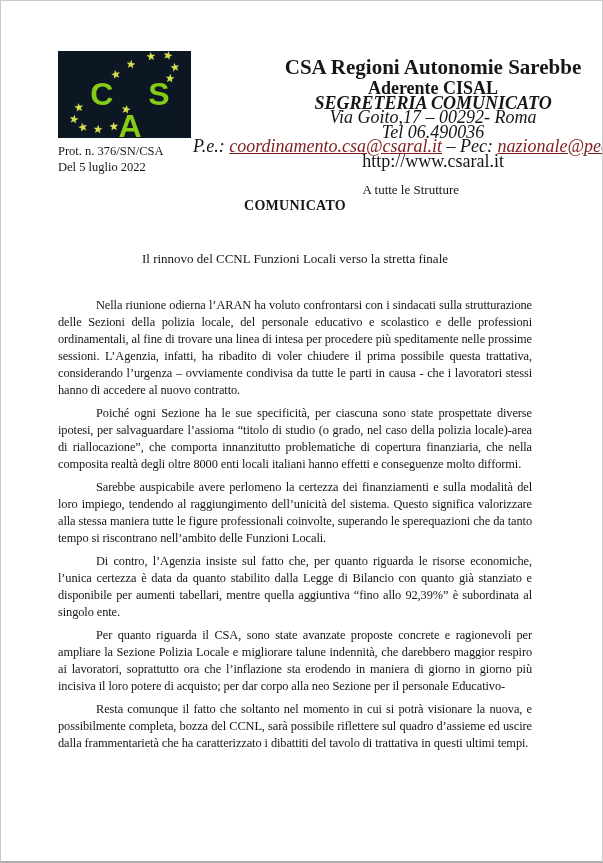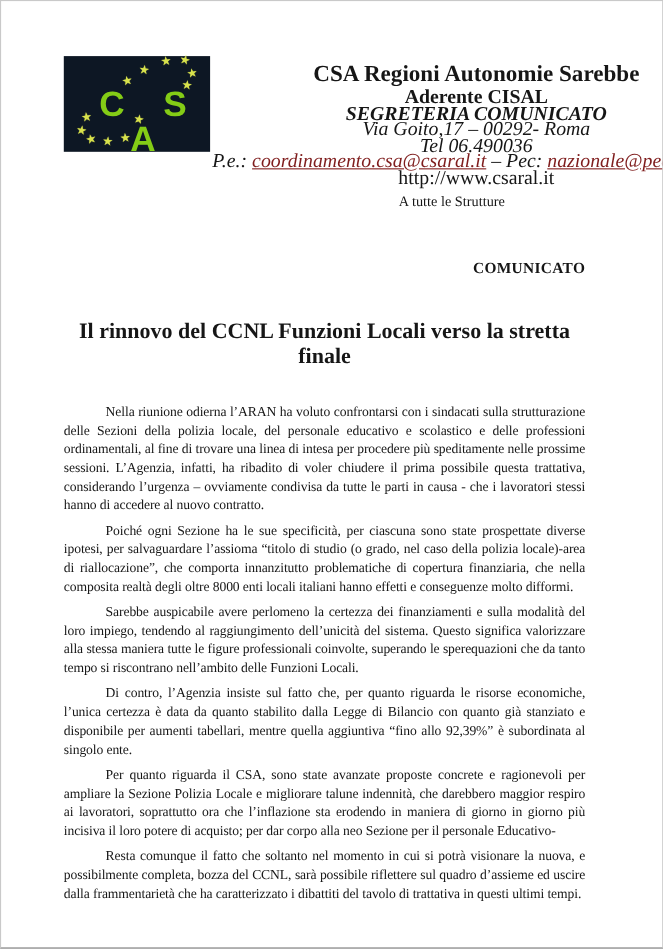--- a/index.html
+++ b/index.html
@@ -92,31 +92,30 @@
   .content {
     padding: 0 70px 0 57px;
   }
   .recipient {
     margin-top: 7px;
     text-align: right;
     padding-right: 73px;
     font-size: 13px;
   }
   .doc-type {
-    margin-top: 46px;
-    text-align: right;
+    text-align: center;
     font-weight: bold;
     font-size: 14px;
     letter-spacing: 0.3px;
   }
   .doc-title {
     margin-top: 37px;
     text-align: center;
-    font-weight: bold;
-    font-size: 20px;
+    font-weight: normal;
+    font-size: 13px;
   }
   .body-text {
     margin-top: 30px;
     font-size: 12.4px;
     line-height: 17px;
     text-align: justify;
   }
   .body-text p {
     margin: 0 0 6px 0;
     text-indent: 38px;
@@ -139,20 +138,24 @@
         <span class="star" style="left:112px;top:11px;transform:rotate(-10deg)">★</span>
         <span class="star" style="left:107px;top:22px;transform:rotate(6deg)">★</span>
         <span class="star" style="left:63px;top:53px;transform:rotate(12deg)">★</span>
         <span class="star" style="left:16px;top:51px;transform:rotate(-8deg)">★</span>
         <span class="star" style="left:11px;top:63px;transform:rotate(10deg)">★</span>
         <span class="star" style="left:20px;top:71px;transform:rotate(-14deg)">★</span>
         <span class="star" style="left:35px;top:73px;transform:rotate(5deg)">★</span>
         <span class="star" style="left:51px;top:70px;transform:rotate(-5deg)">★</span>
         <div class="logo-letters">C S A</div>
       </div>
+      <div class="prot-block">
+        <div>Prot. n. 376/SN/CSA</div>
+        <div>Del 5 luglio 2022</div>
+      </div>
     </div>
 
     <div class="header-info">
       <div class="org-name">CSA Regioni Autonomie Sarebbe</div>
       <div class="hl affiliation">Aderente CISAL</div>
       <div class="hl office">SEGRETERIA COMUNICATO</div>
       <div class="hl address">Via Goito,17 – 00292- Roma</div>
       <div class="hl phone">Tel 06.490036</div>
       <div class="hl email-line"><span>P.e.: </span><a>coordinamento.csa@csaral.it</a><span> – Pec: </span><a>nazionale@pec.csaral.it</a></div>
       <div class="hl website">http://www.csaral.it</div>

